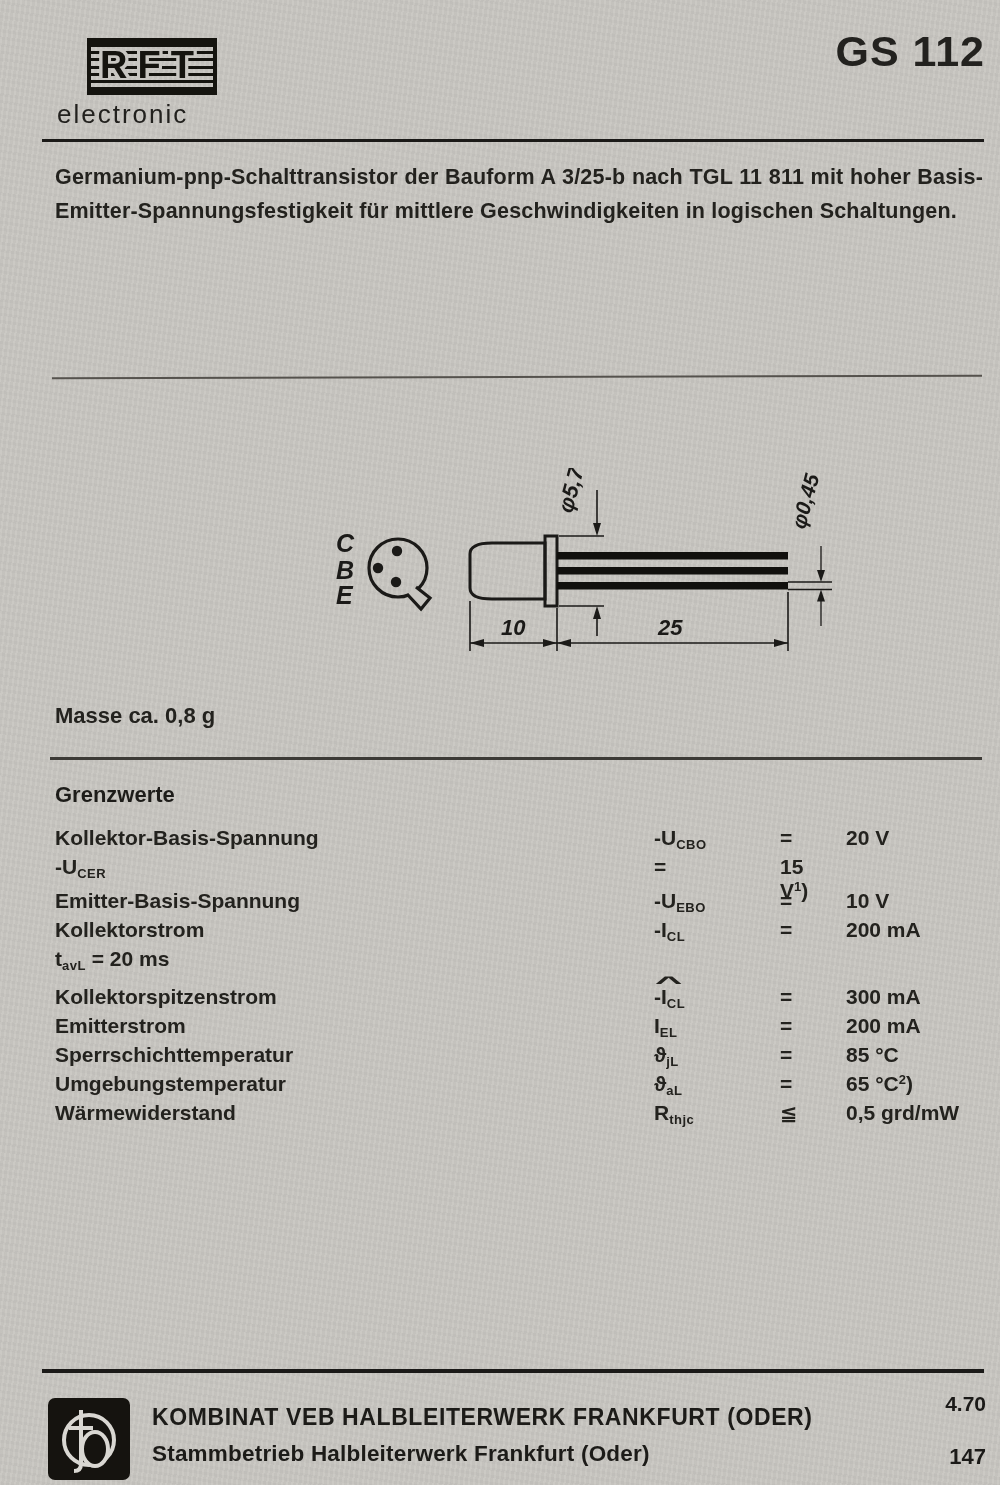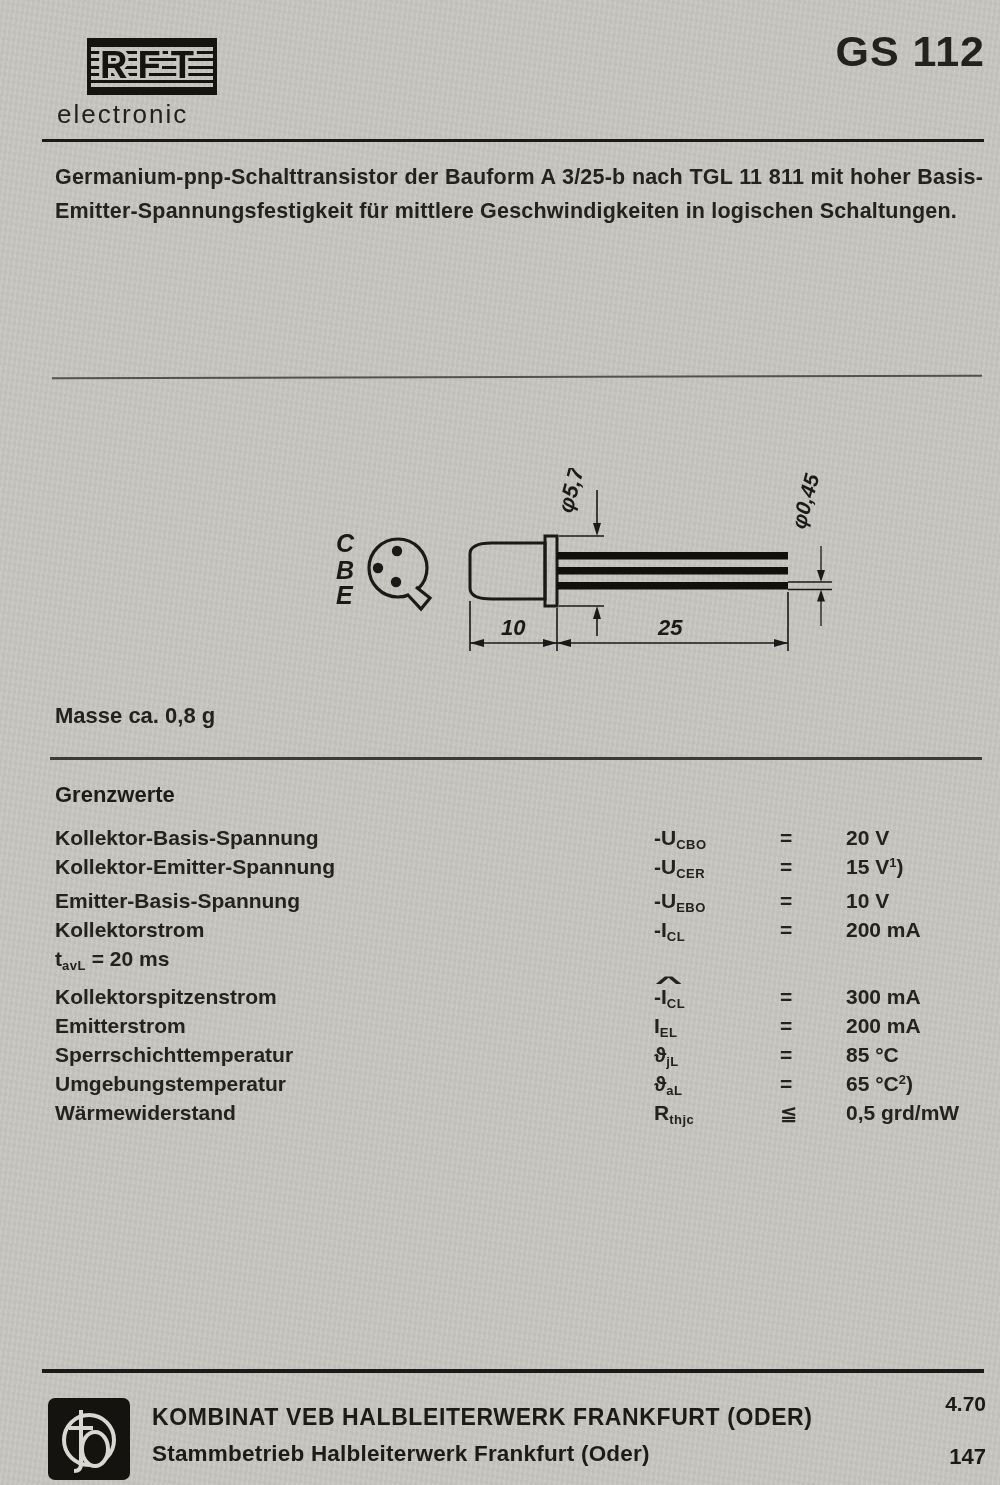--- a/index.html
+++ b/index.html
@@ -153,21 +153,20 @@
   <div class="abs limits">
 
     <div class="lrow">
       <div>Kollektor-Basis-Spannung</div>
       <div class="sym-wrap"><span>-U</span><sub>CBO</sub></div>
       <div class="rel-cell">=</div>
       <div><span>20 V</span></div>
     </div>
 
     <div class="lrow">
-      <div>Kollektor-Emitter-Spannung</div>
       <div class="sym-wrap"><span>-U</span><sub>CER</sub></div>
       <div class="rel-cell">=</div>
       <div><span>15 V</span><sup>1</sup><span>)</span></div>
     </div>
 
 
     <div class="lrow gap-sm">
       <div>Emitter-Basis-Spannung</div>
       <div class="sym-wrap"><span>-U</span><sub>EBO</sub></div>
       <div class="rel-cell">=</div>

